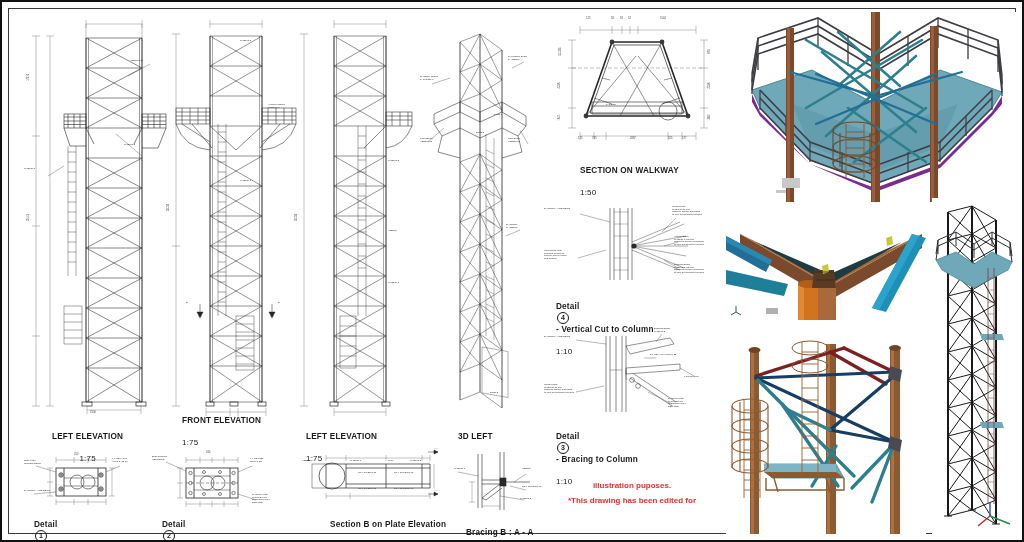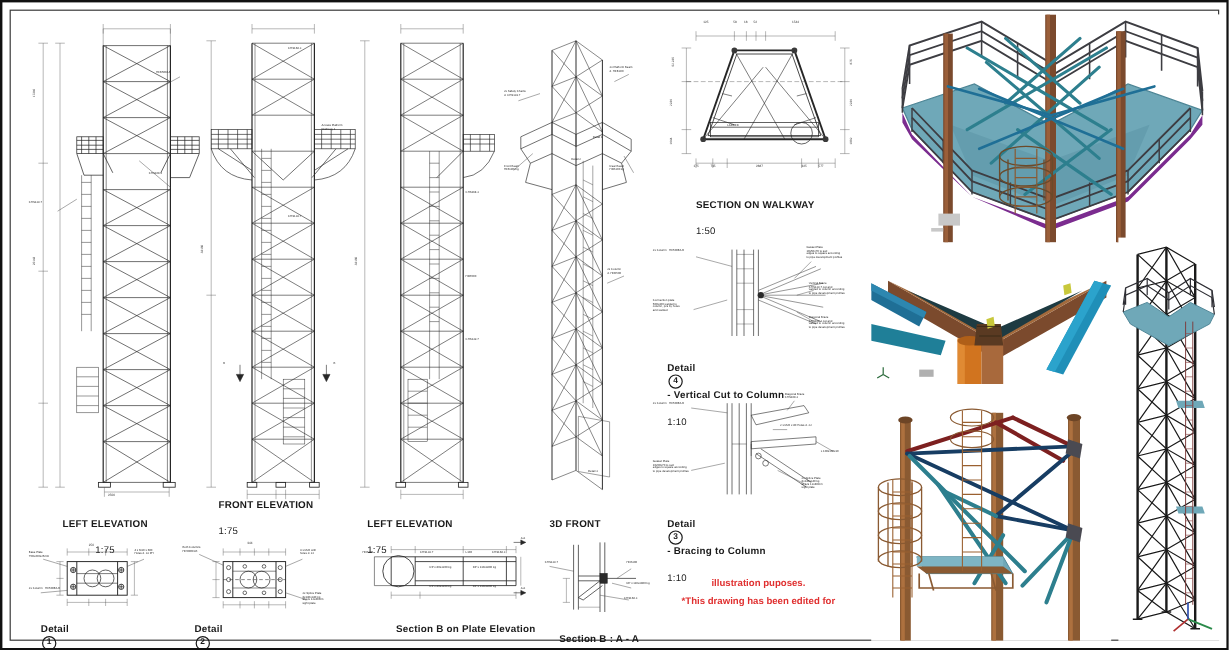--- a/index.html
+++ b/index.html
@@ -528,21 +528,21 @@
     <div class="tinyb" style="position:absolute;left:0px;top:60px;width:34px;">2x Safety Chains<br>d. CHS139.7</div>
     <div class="tinyb" style="position:absolute;left:88px;top:40px;width:32px;">3x Platform Beam<br>d. HEB300</div>
     <div class="tinyb" style="position:absolute;left:0px;top:122px;width:32px;">Front Beam<br>HEB300 kg</div>
     <div class="tinyb" style="position:absolute;left:88px;top:122px;width:32px;">Rear Beam<br>HEB300 kg</div>
     <div class="tinyb" style="position:absolute;left:86px;top:208px;width:32px;">2x Column<br>d. HEB500</div>
     <div class="tinyb" style="position:absolute;left:74px;top:98px;">Detail 1</div>
     <div class="tinyb" style="position:absolute;left:56px;top:116px;">Detail 2</div>
     <div class="tinyb" style="position:absolute;left:70px;top:376px;">Detail 3</div>
   </div>
   <div class="cap" style="left:456px;top:418px;">
-    <span class="u">3D FRONT</span>
+    <span class="u">3D LEFT</span>
   </div>
 
   <div class="panel" style="left:548px;top:14px;width:170px;height:130px;">
     <svg width="170" height="130" viewBox="0 0 170 130">
       <g class="dim">
         <line x1="30" y1="14" x2="146" y2="14"></line>
         <line x1="30" y1="10" x2="30" y2="18"></line>
           <line x1="62" y1="10" x2="62" y2="18"></line>
         <line x1="72" y1="10" x2="72" y2="18"></line>
           <line x1="80" y1="10" x2="80" y2="18"></line>
@@ -959,21 +959,21 @@
         <line x1="56" y1="36" x2="72" y2="40"></line>
         <line x1="46" y1="46" x2="70" y2="50"></line>
       </g>
     </svg>
     <div class="tinyb" style="position:absolute;left:0px;top:18px;">CHS139.7</div>
     <div class="tinyb" style="position:absolute;left:68px;top:18px;">HEB300</div>
     <div class="tinyb" style="position:absolute;left:68px;top:36px;">RP x 110x3800 kg</div>
     <div class="tinyb" style="position:absolute;left:66px;top:48px;">CHS168.3</div>
   </div>
   <div class="cap" style="left:464px;top:514px;">
-    <span>Section B : A - A</span>
+    <span>Bracing B : A - A</span>
   </div>
 
   <div class="render" style="left:728px;top:10px;width:290px;height:190px;">
     <svg width="290" height="190" viewBox="0 0 290 190">
 
       <polygon points="22,78 82,58 145,92 210,58 272,80 262,96 210,148 145,172 80,148 30,96" fill="#6fa8b8" stroke="#4d8595" stroke-width="1"></polygon>
       <polygon points="22,82 30,100 80,152 145,176 210,152 262,100 272,84 272,92 262,104 210,156 145,180 80,152 30,104 22,90" fill="#7b2c8f"></polygon>
       <polygon points="62,92 145,122 228,92 210,134 145,160 80,134" fill="#5d96a6" opacity=".6"></polygon>
 
       <g stroke="#3d3d42" stroke-width="1.6" fill="none">

